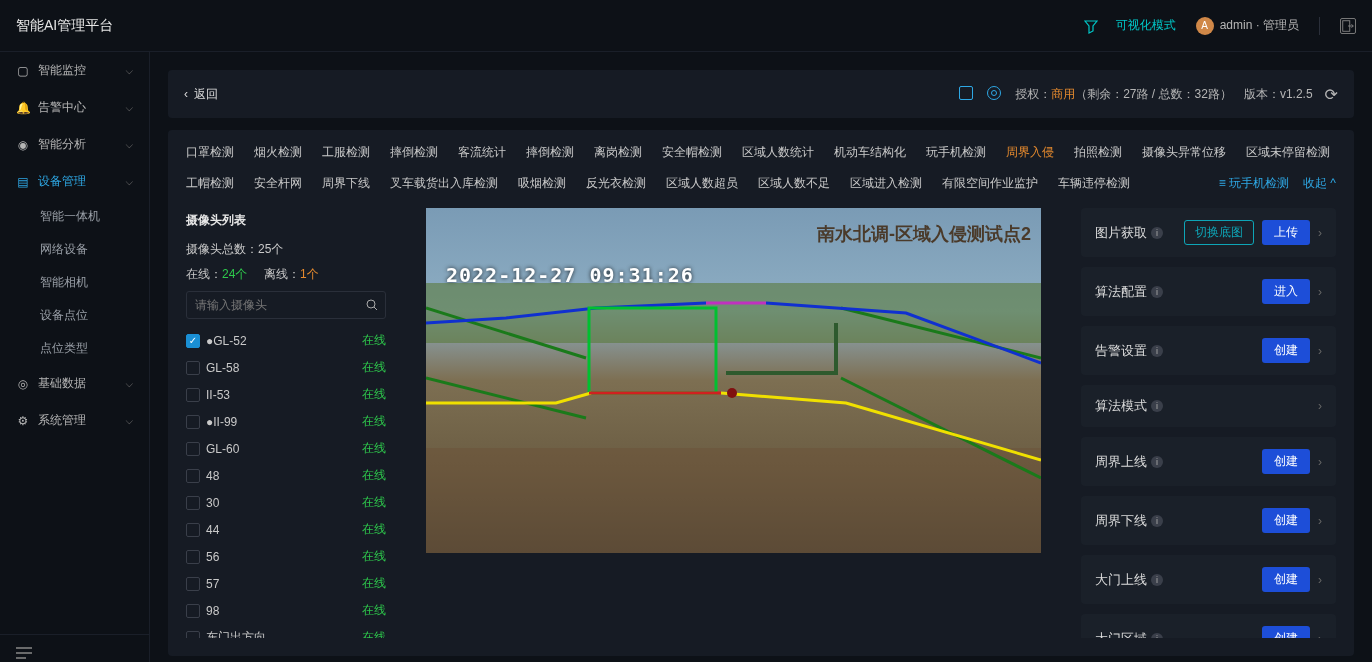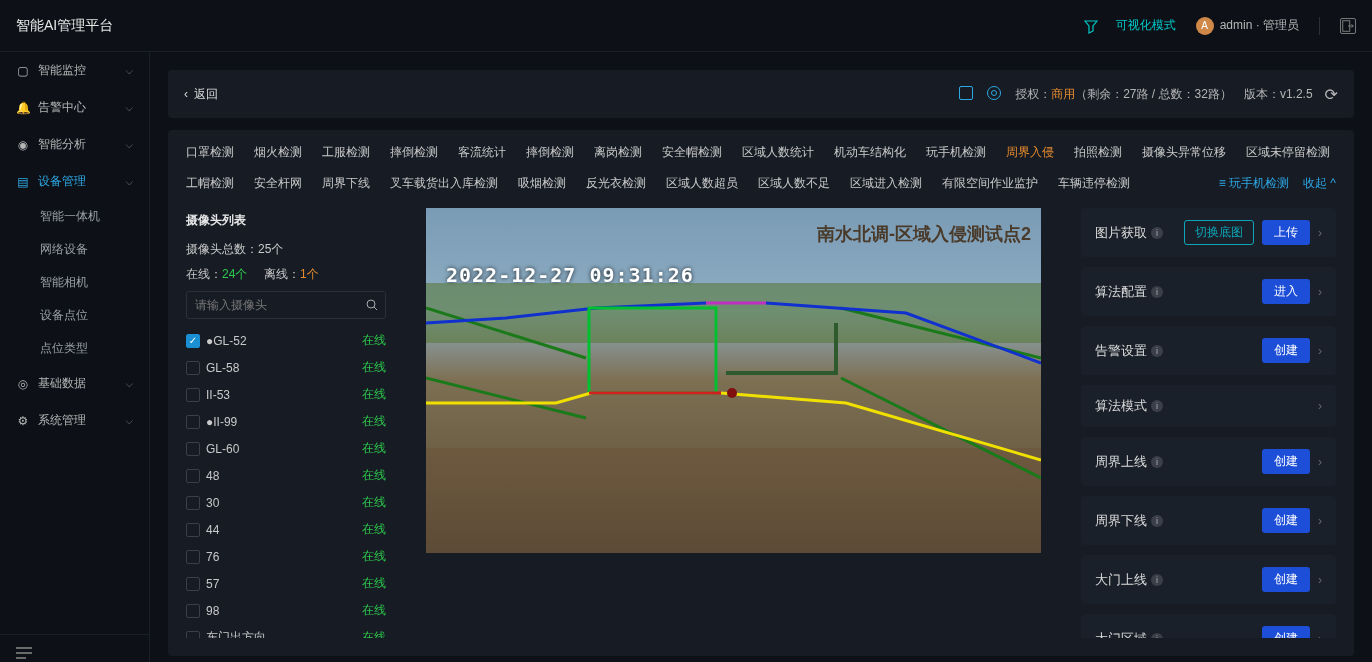--- a/index.html
+++ b/index.html
@@ -320,21 +320,21 @@
                 <span class="name">30</span>
                 <span class="status">在线</span>
               </div>
               <div class="camitem">
                 <span class="cb "></span>
                 <span class="name">44</span>
                 <span class="status">在线</span>
               </div>
               <div class="camitem">
                 <span class="cb "></span>
-                <span class="name">76</span>
+                <span class="name">56</span>
                 <span class="status">在线</span>
               </div>
               <div class="camitem">
                 <span class="cb "></span>
                 <span class="name">57</span>
                 <span class="status">在线</span>
               </div>
               <div class="camitem">
                 <span class="cb "></span>
                 <span class="name">98</span>

